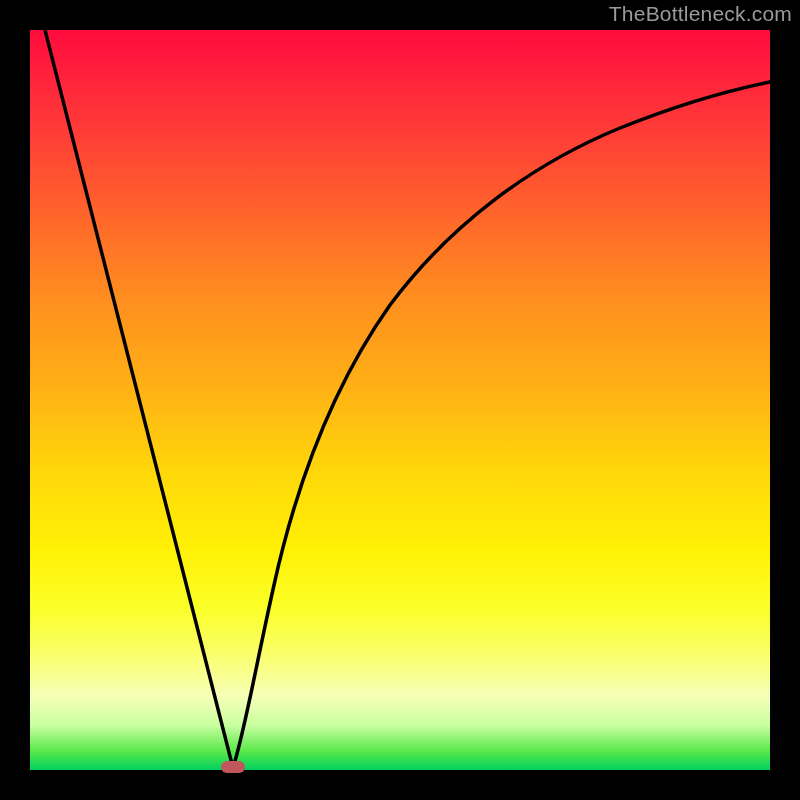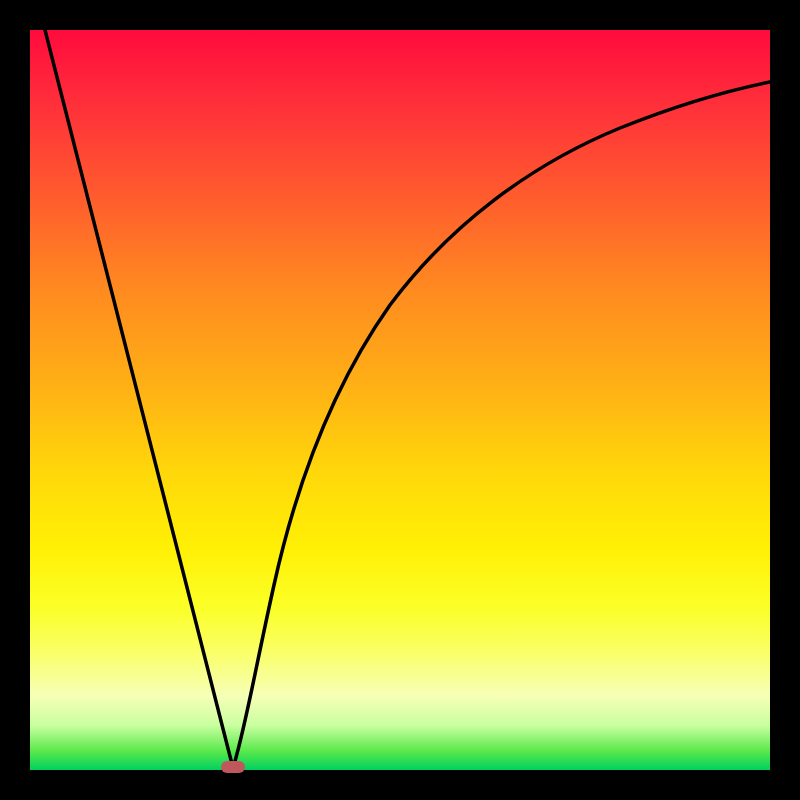--- a/index.html
+++ b/index.html
@@ -71,13 +71,14 @@
     <svg class="curve" viewBox="0 0 740 740" preserveAspectRatio="none">
       <path d="M 15 0
                L 203 738
                C 215 700, 225 640, 244 555
                C 265 460, 300 360, 360 275
                C 420 195, 500 135, 590 98
                C 660 70, 710 58, 740 52" fill="none" stroke="#000" stroke-width="3.5" stroke-linejoin="round" stroke-linecap="round"></path>
     </svg>
     <div class="marker" style="left:203px; top:737px;"></div>
   </div>
+  <div class="watermark">TheBottleneck.com</div>
 </div>
 
 </body></html>

